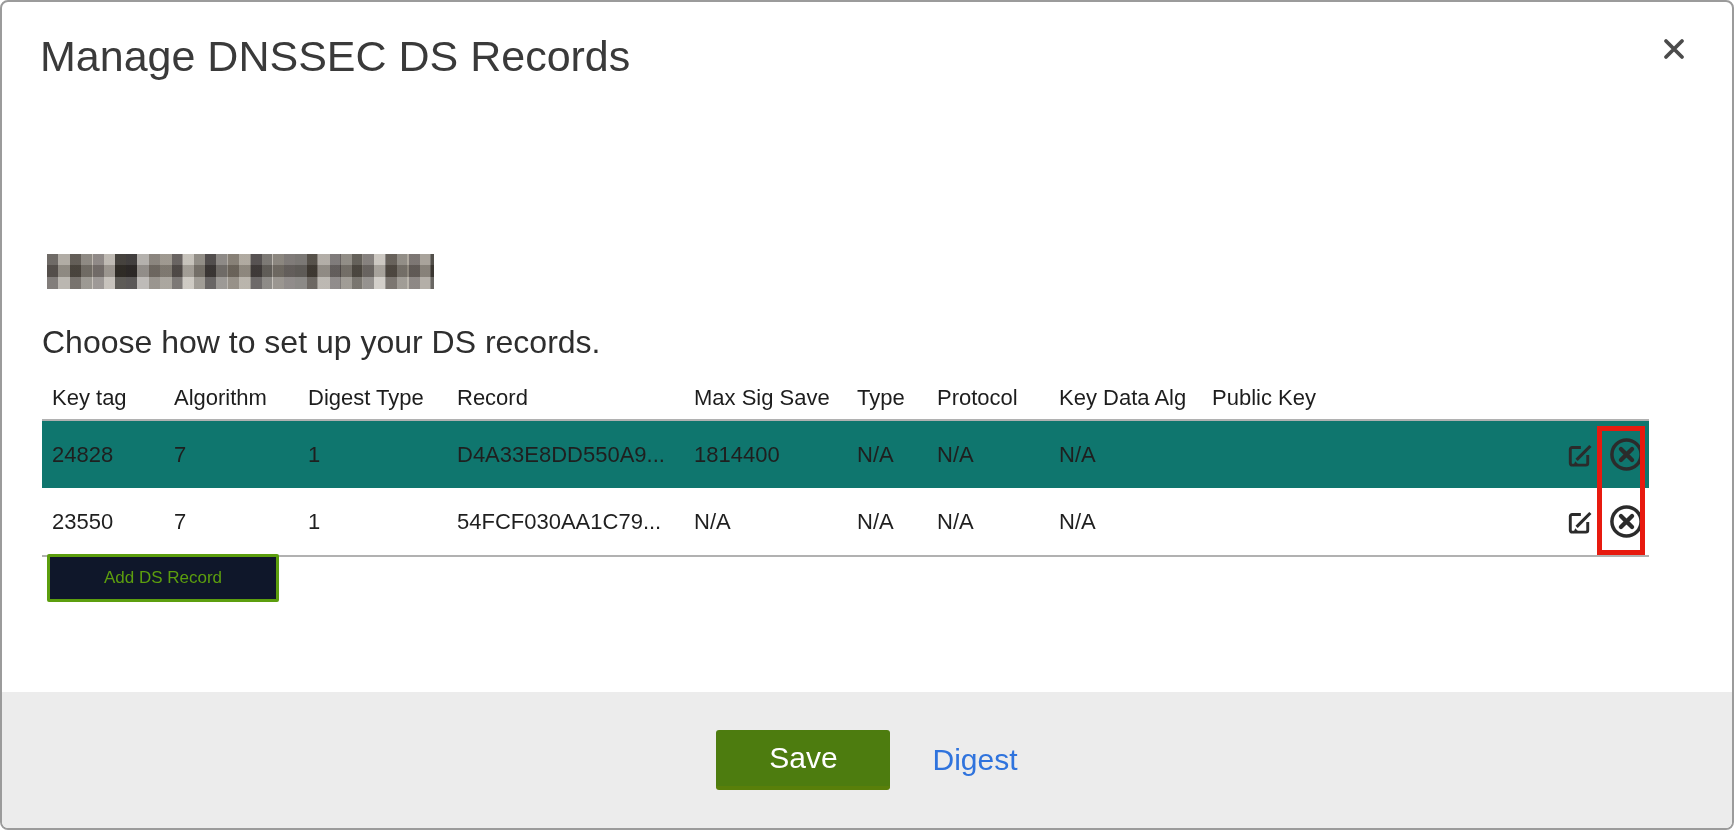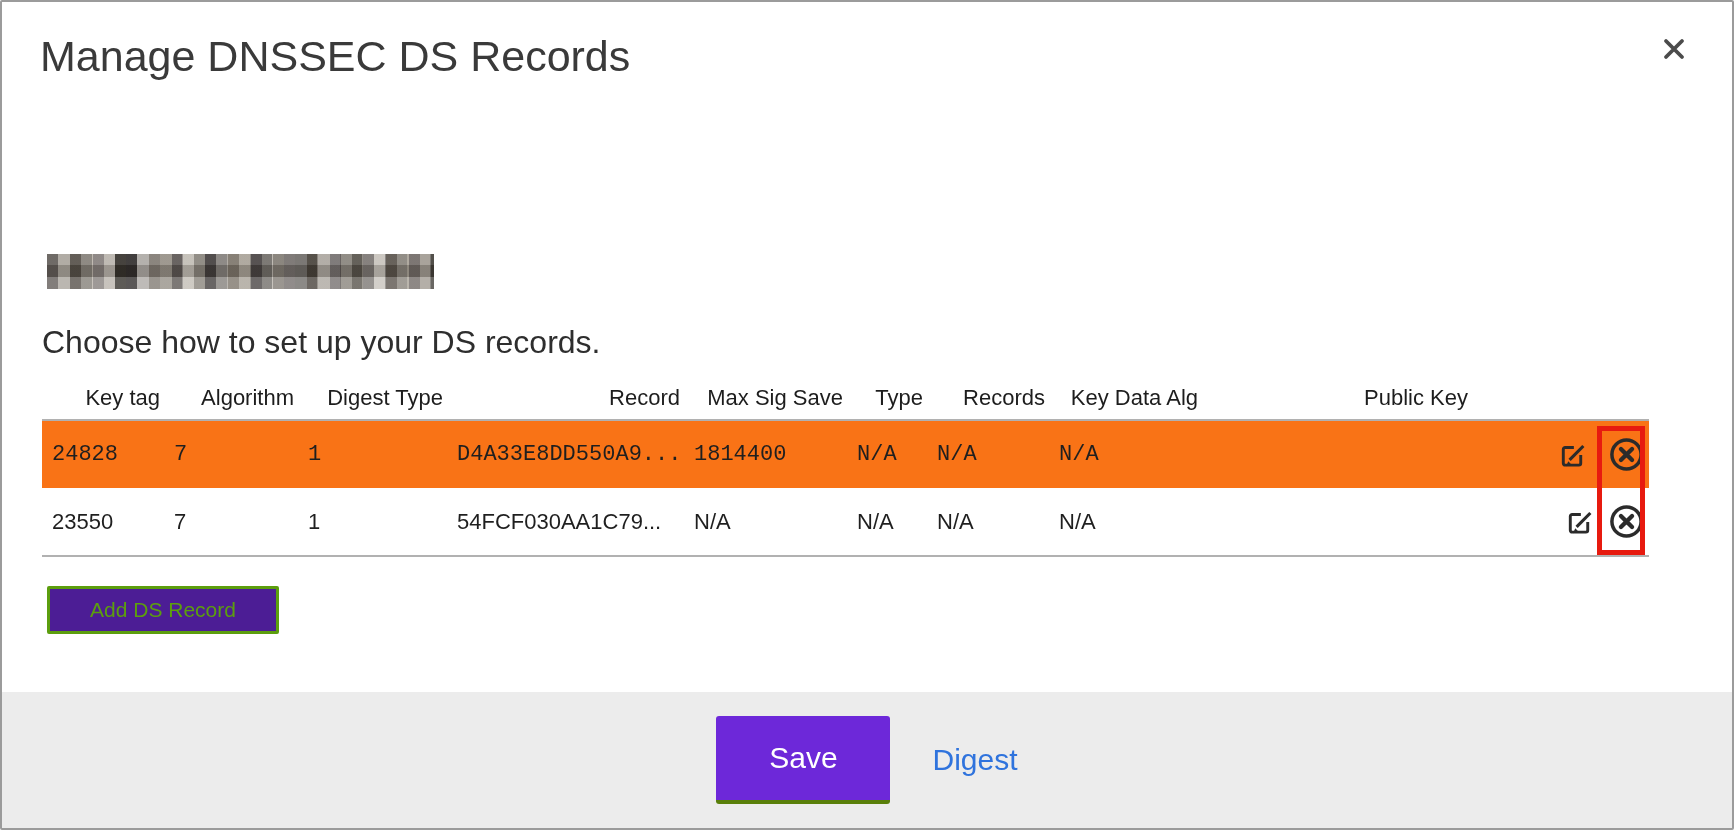--- a/index.html
+++ b/index.html
@@ -4,21 +4,21 @@
 <style>
   * { margin: 0; padding: 0; box-sizing: border-box; }
   html, body { width: 1734px; height: 830px; background: #ffffff; }
   body { font-family: "Liberation Sans", "DejaVu Sans", sans-serif; color: #222; }
 
   .modal {
     position: relative;
     width: 1734px; height: 830px;
     background: #ffffff;
     border: 2px solid #9b9b9b;
-    border-radius: 2px;
+    border-radius: 8px;
     overflow: hidden;
   }
 
   .title {
     position: absolute; left: 38px; top: 30px;
     font-size: 43px; font-weight: 300; color: #3a3a3a;
     letter-spacing: 0;
   }
 
   .close-btn {
@@ -44,67 +44,67 @@
 
   table.ds {
     position: absolute; left: 40px; top: 368px;
     width: 1607px;
     border-collapse: collapse;
     table-layout: fixed;
     font-size: 22px;
   }
   table.ds th {
     height: 50px;
-    text-align: right; font-weight: 400; color: #1d1d1d;
+    text-align: left; font-weight: 400; color: #1d1d1d;
     padding: 0 4px 8px 10px;
     vertical-align: bottom;
     white-space: nowrap; overflow: hidden;
   }
   table.ds tbody tr { height: 68px; }
-  table.ds tbody tr.row-odd { background: #f97316; font-family: Liberation Mono, monospace; }
+  table.ds tbody tr.row-odd { background: #0f766e; }
   table.ds tbody { border-top: 2px solid #b1b1b1; border-bottom: 2px solid #b1b1b1; }
   table.ds td {
     padding: 0 4px 0 10px;
     color: #1f1f1f;
     white-space: nowrap; overflow: hidden;
     vertical-align: middle;
   }
   td.actions { text-align: right; padding-right: 4px; white-space: nowrap; }
   .icon-btn { display: inline-block; vertical-align: middle; cursor: pointer; line-height: 0; }
   .icon-btn + .icon-btn { margin-left: 7px; }
 
   .highlight-box {
     position: absolute; left: 1595px; top: 424px;
     width: 48px; height: 129px;
     border: 5px solid #e71a0f;
     pointer-events: none;
   }
 
   .add-btn {
-    position: absolute; left: 45px; top: 584px;
+    position: absolute; left: 45px; top: 552px;
     width: 232px; height: 48px;
-    background: #4c1d95;
+    background: #0f172a;
     border: 3px solid #5c9e0e;
     border-radius: 2px;
     color: #5c9e0e;
-    font-size: 21px;
+    font-size: 17px;
     font-family: inherit;
     cursor: pointer;
   }
 
   .footer {
     position: absolute; left: 0; bottom: 0;
     width: 100%; height: 136px;
     background: #ececec;
     display: flex; align-items: center; justify-content: center;
     gap: 42px;
   }
   .save-btn {
-    width: 174px; height: 88px;
-    background: #6d28d9;
+    width: 174px; height: 60px;
+    background: #4d7c0f;
     border: none;
     border-bottom: 4px solid #597f0a;
     border-radius: 3px;
     color: #ffffff; font-size: 30px;
     font-family: inherit;
     cursor: pointer;
   }
   .cancel-link {
     font-size: 30px; color: #2f73dd;
     text-decoration: none; cursor: pointer;
@@ -141,21 +141,21 @@
       <col style="width:177px">
     </colgroup>
     <thead>
       <tr>
         <th>Key tag</th>
         <th>Algorithm</th>
         <th>Digest Type</th>
         <th>Record</th>
         <th>Max Sig Save</th>
         <th>Type</th>
-        <th>Records</th>
+        <th>Protocol</th>
         <th>Key Data Alg</th>
         <th>Public Key</th>
         <th></th>
       </tr>
     </thead>
     <tbody>
       <tr class="row-odd">
         <td>24828</td>
         <td>7</td>
         <td>1</td>

